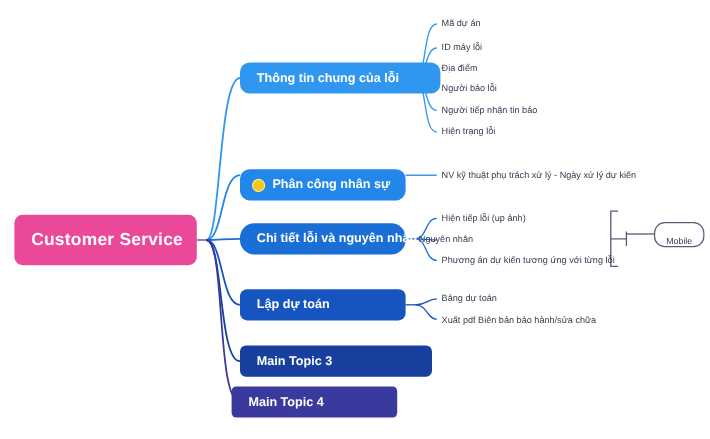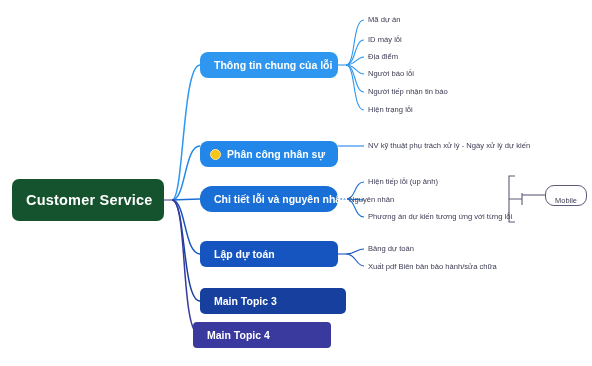--- a/index.html
+++ b/index.html
@@ -16,42 +16,42 @@
   .node{
     position:absolute;
     box-sizing:border-box;
     display:flex;align-items:center;
     white-space:nowrap;
   }
 
   
   .root{
     left:12px;top:179px;width:152px;height:42px;
-    background:#14532d;
+    background:#ec4899;
     border-radius:7px;
     color:#ffffff;
     font-size:14.5px;font-weight:bold;
     letter-spacing:.2px;
     padding:0 14px;
   }
 
   
   .main{
     border-radius:7px;
     color:#ffffff;
     font-size:10.5px;
     font-weight:bold;
     padding:0 14px;
     height:26px;
   }
-  .m0{left:200px;top:52px;width:138px;background:#2f97ef;border-radius:8px;}
+  .m0{left:200px;top:52px;width:167px;background:#2f97ef;border-radius:8px;}
   .m1{left:200px;top:133px;width:138px;background:#2287e8;border-radius:8px;padding-left:10px;margin-top:8px;}
   .m2{left:200px;top:186px;width:138px;background:#1a6fd6;border-radius:12px;}
   .m3{left:200px;top:241px;width:138px;background:#1655c0;border-radius:6px;}
-  .m4{left:200px;top:288px;width:146px;background:#17409e;border-radius:5px;}
+  .m4{left:200px;top:288px;width:160px;background:#17409e;border-radius:5px;}
   .m5{left:193px;top:322px;width:138px;background:#3a3a9e;border-radius:4px;}
 
   .badge-icon{
     width:11px;height:11px;border-radius:50%;
     background:#f5c518;
     border:1.5px solid #fde8a0;
     margin-right:6px;flex:0 0 auto;
     display:inline-block;
     box-sizing:border-box;
   }

